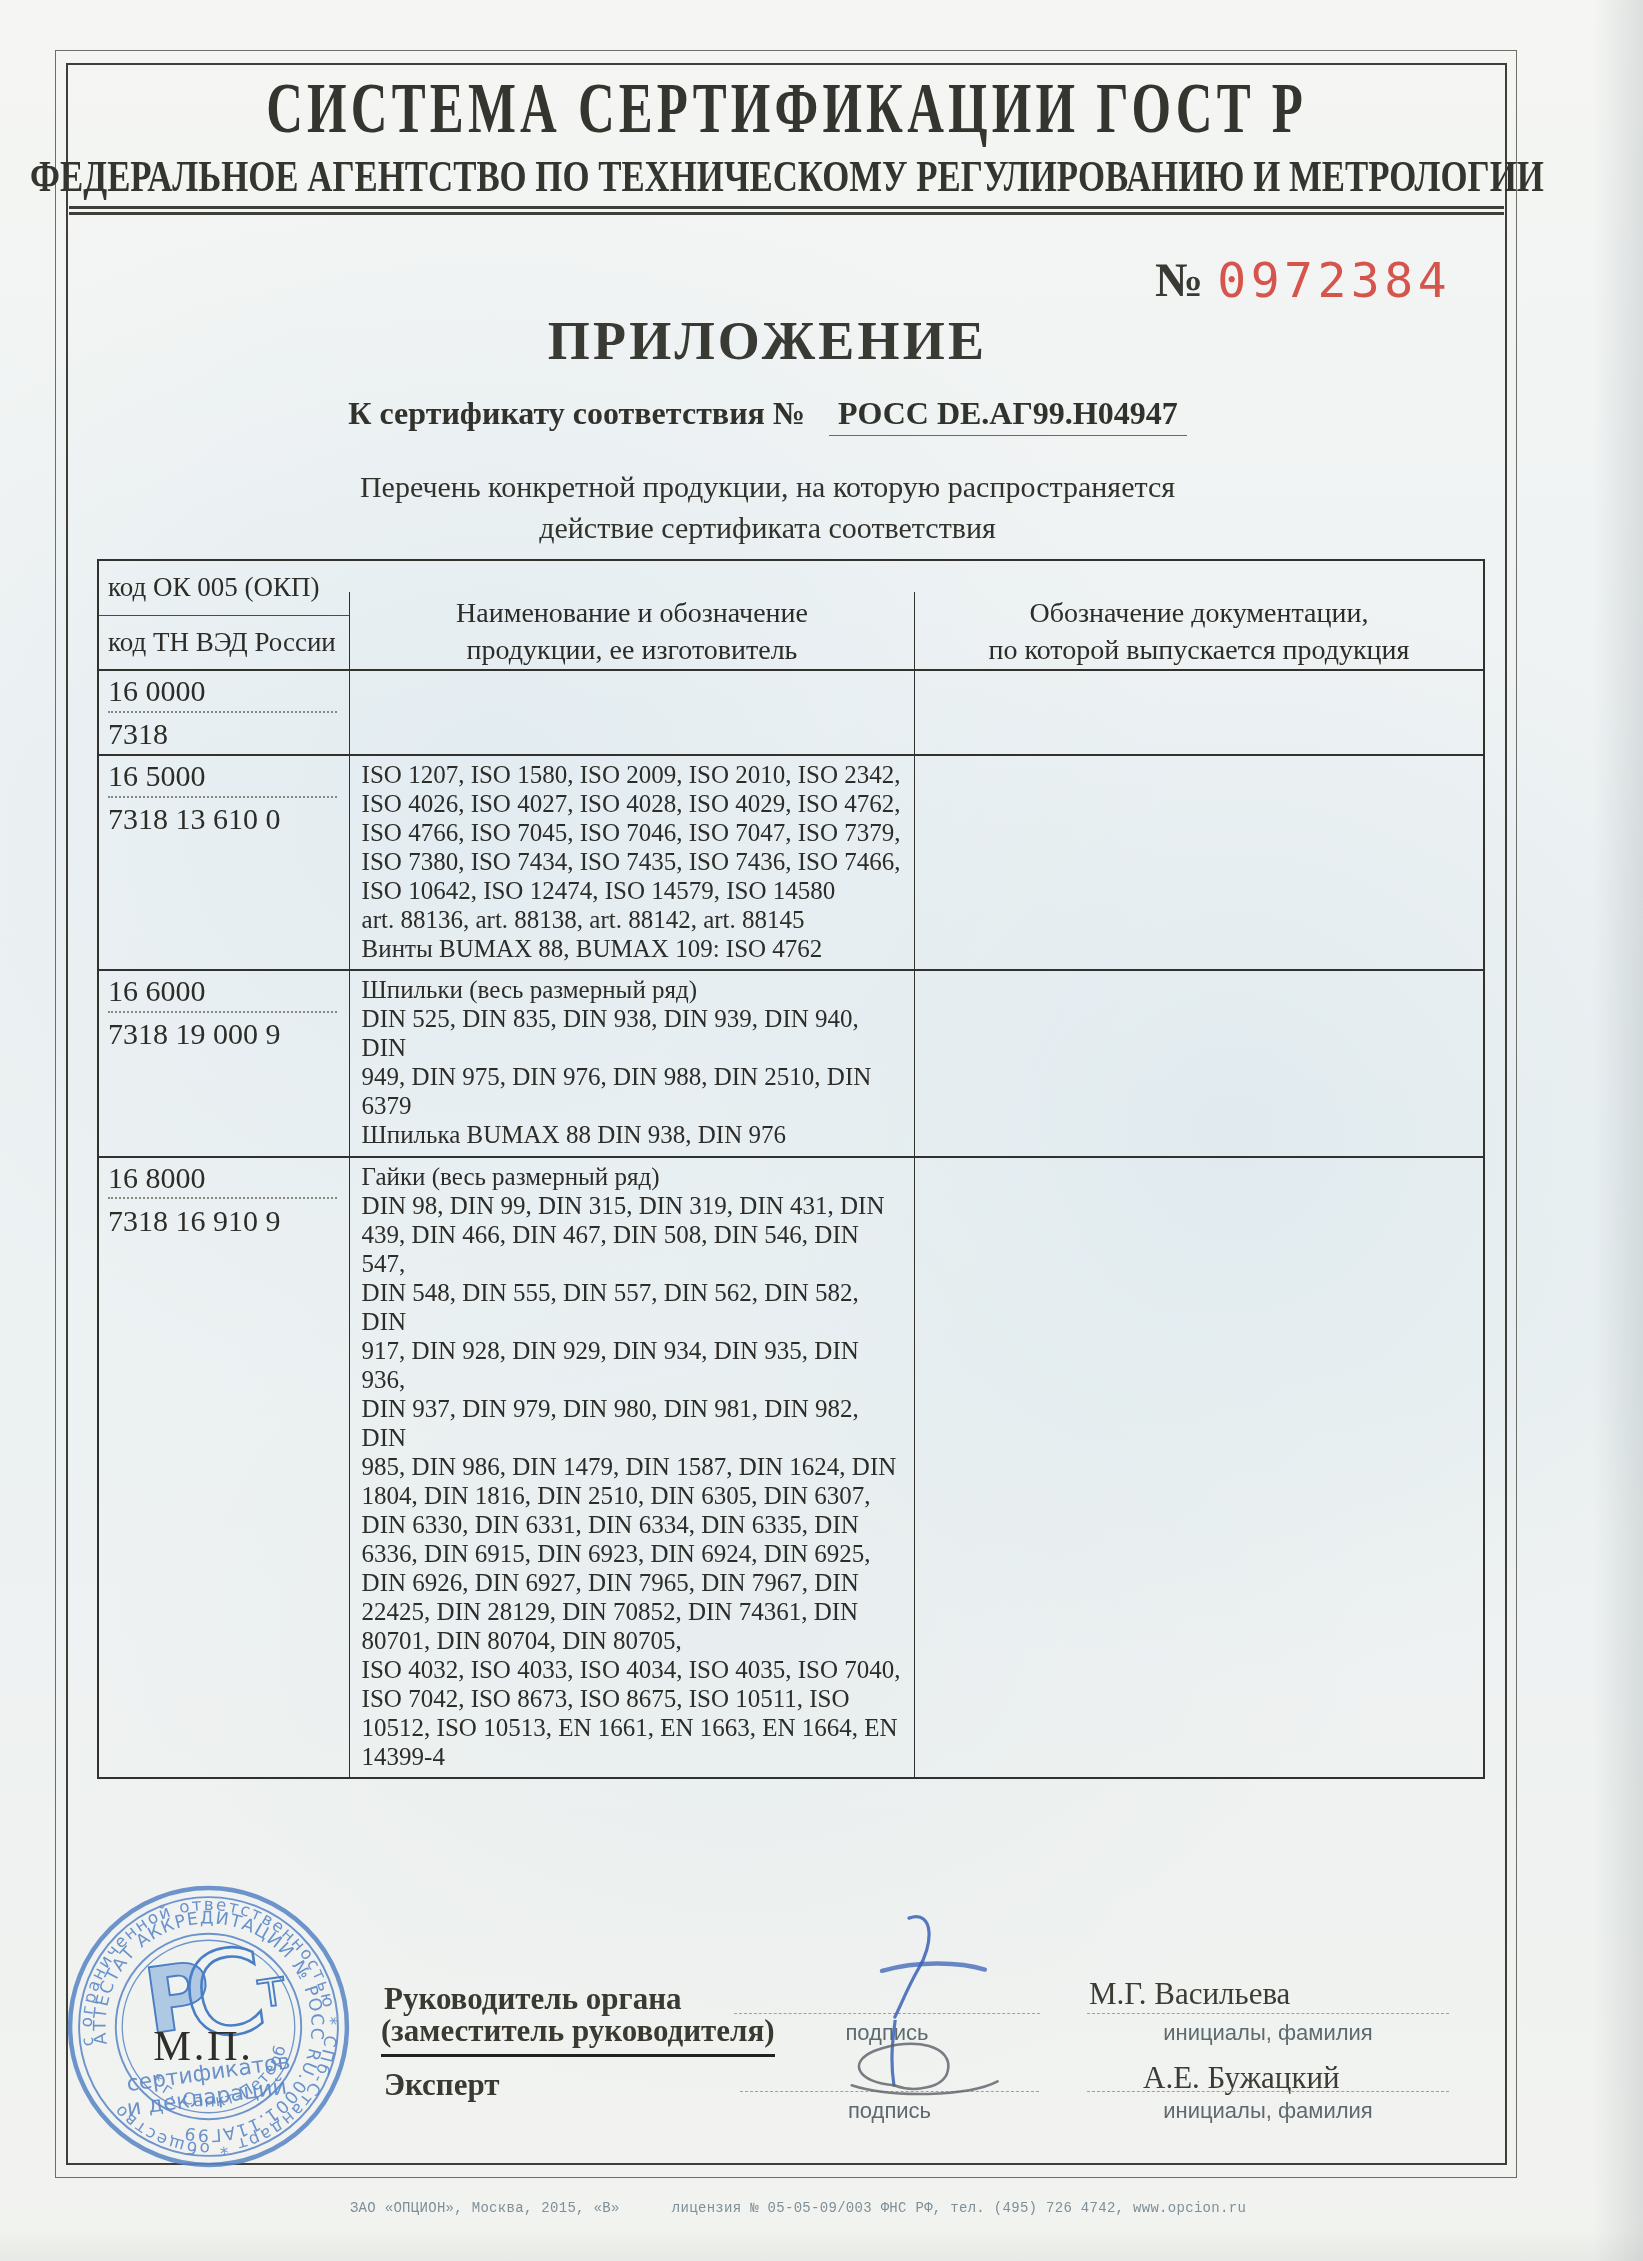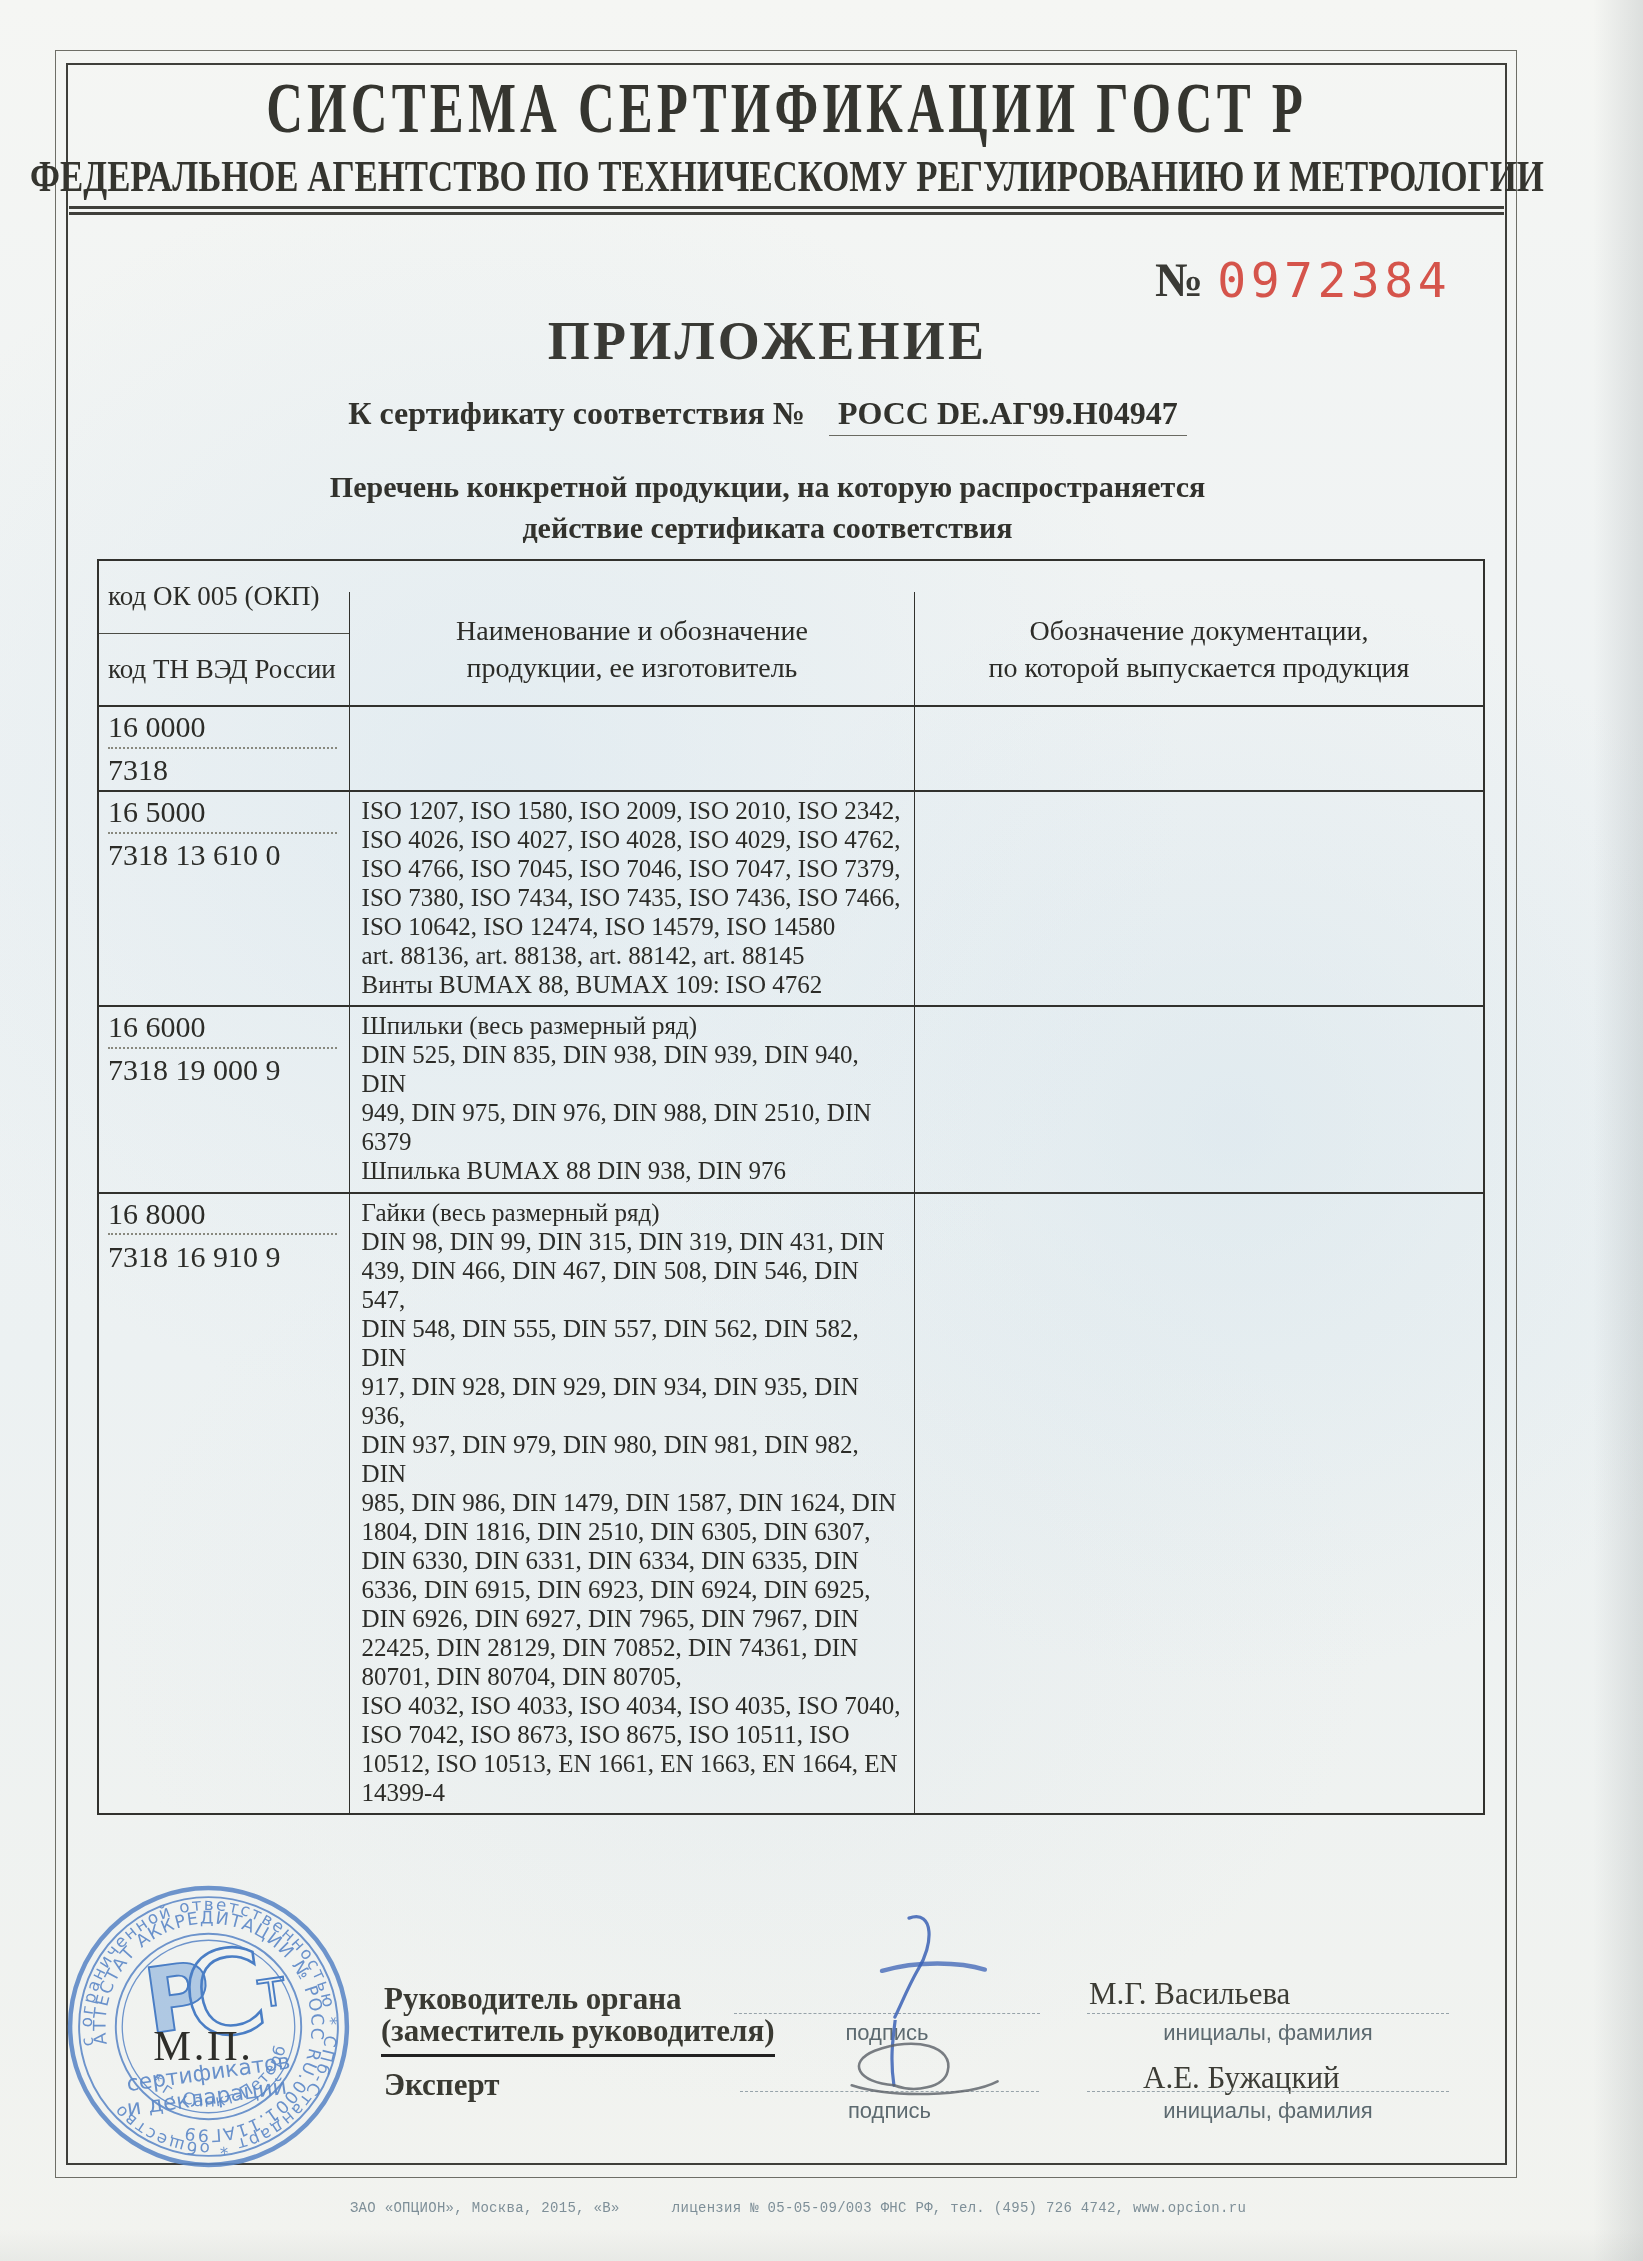--- a/index.html
+++ b/index.html
@@ -37,26 +37,26 @@
     color:#d5544b; letter-spacing:4.5px; }
 
   .title { position:absolute; left:66px; top:310px; width:1403px; text-align:center;
     font-size:54px; font-weight:700; letter-spacing:3.2px; color:#3a3a35; }
 
   .cert-line { position:absolute; left:66px; top:395px; width:1403px; text-align:center;
     font-size:32px; font-weight:700; color:#32322d; }
   .cert-line .value { border-bottom:1.9px solid #6a6a62; padding:0 9px 3.9px;margin-top:36px; }
 
   .description { position:absolute; left:66px; top:466px; width:1403px; text-align:center;
-    font-size:30px; font-weight:700; line-height:41px; color:#32322d; white-space:pre-line; }
+    font-size:30px; font-weight:400; line-height:41px; color:#32322d; white-space:pre-line; }
 
   .doc-table { position:absolute; left:97px; top:559px; width:1388px;
     border:2.6px solid #31312d; }
   .trow { display:grid; grid-template-columns:250px 565px auto; border-top:2.6px solid #31312d; }
-  .trow.header-row { border-top:none; height:144px; }
+  .trow.header-row { border-top:none; height:108px; }
   .c2 { border-left:1.9px solid #31312d; }
   .c3 { border-left:1.3px solid #31312d; }
   .header-row .c1 { display:flex; flex-direction:column; font-size:27px; }
   .h-half { flex:1; display:flex; align-items:center; padding-left:9px; white-space:nowrap; }
   .h-half.second { border-top:1.3px solid #4c4c45; }
   .header-row .c2, .header-row .c3 { display:flex; align-items:center; justify-content:center;
     text-align:center; font-size:28px; line-height:37px; white-space:pre-line;margin-top:31px; }
   .body-c1 { padding:5.1px 7.7px 5.1px 9px; font-size:30px; line-height:30px; }
   .dots { border-bottom:2.6px dotted #88887e; height:3.9px; margin:2.6px 0 6.4px; width:98%; }
   .body-c2 { padding:3.9px 7.7px 6.4px 11.6px; font-size:25px; line-height:29px; white-space:pre-line; }

